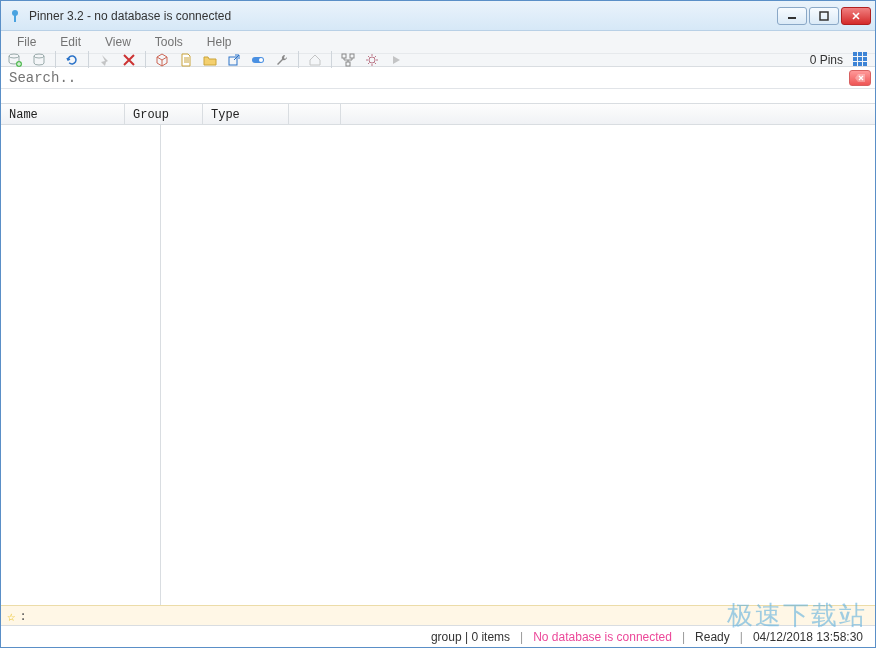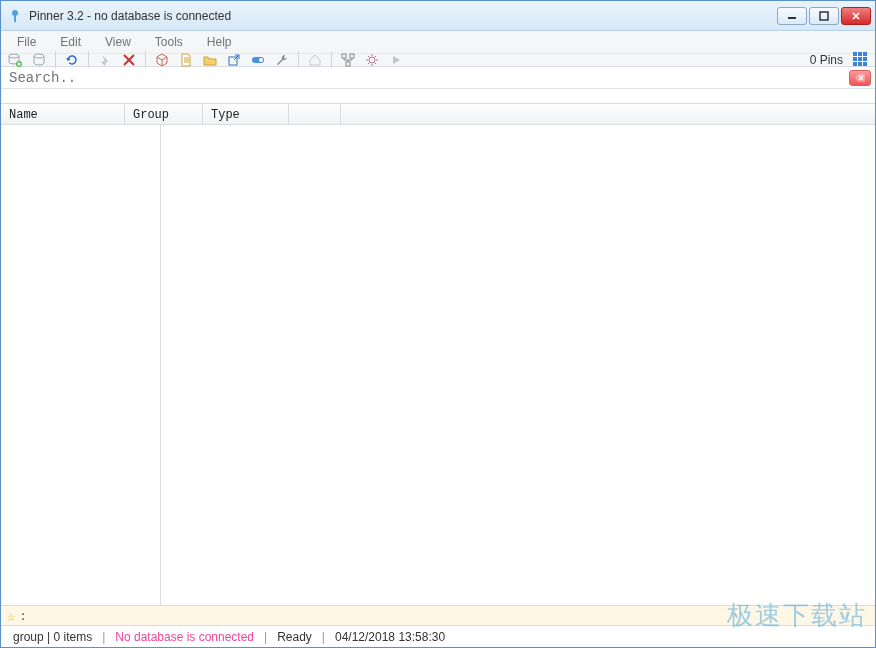--- a/index.html
+++ b/index.html
@@ -166,20 +166,21 @@
 }
 .favrow .star {color:#e6b800;font-size:14px;}
 .favrow .colon{color:#555;}
 
 .statusbar {
   height:22px;
   border-top:1px solid #d9dde1;
   background:#fff;
   display:flex;
   align-items:center;
+  justify-content:flex-end;
   padding:0 8px;
   font-size:12px;
   color:#333;
   gap:6px;
 }
 .statusbar .seg{padding:0 4px;}
 .statusbar .sep{color:#999;}
 .statusbar .err{color:#ec4899;}
 
 .watermark {

